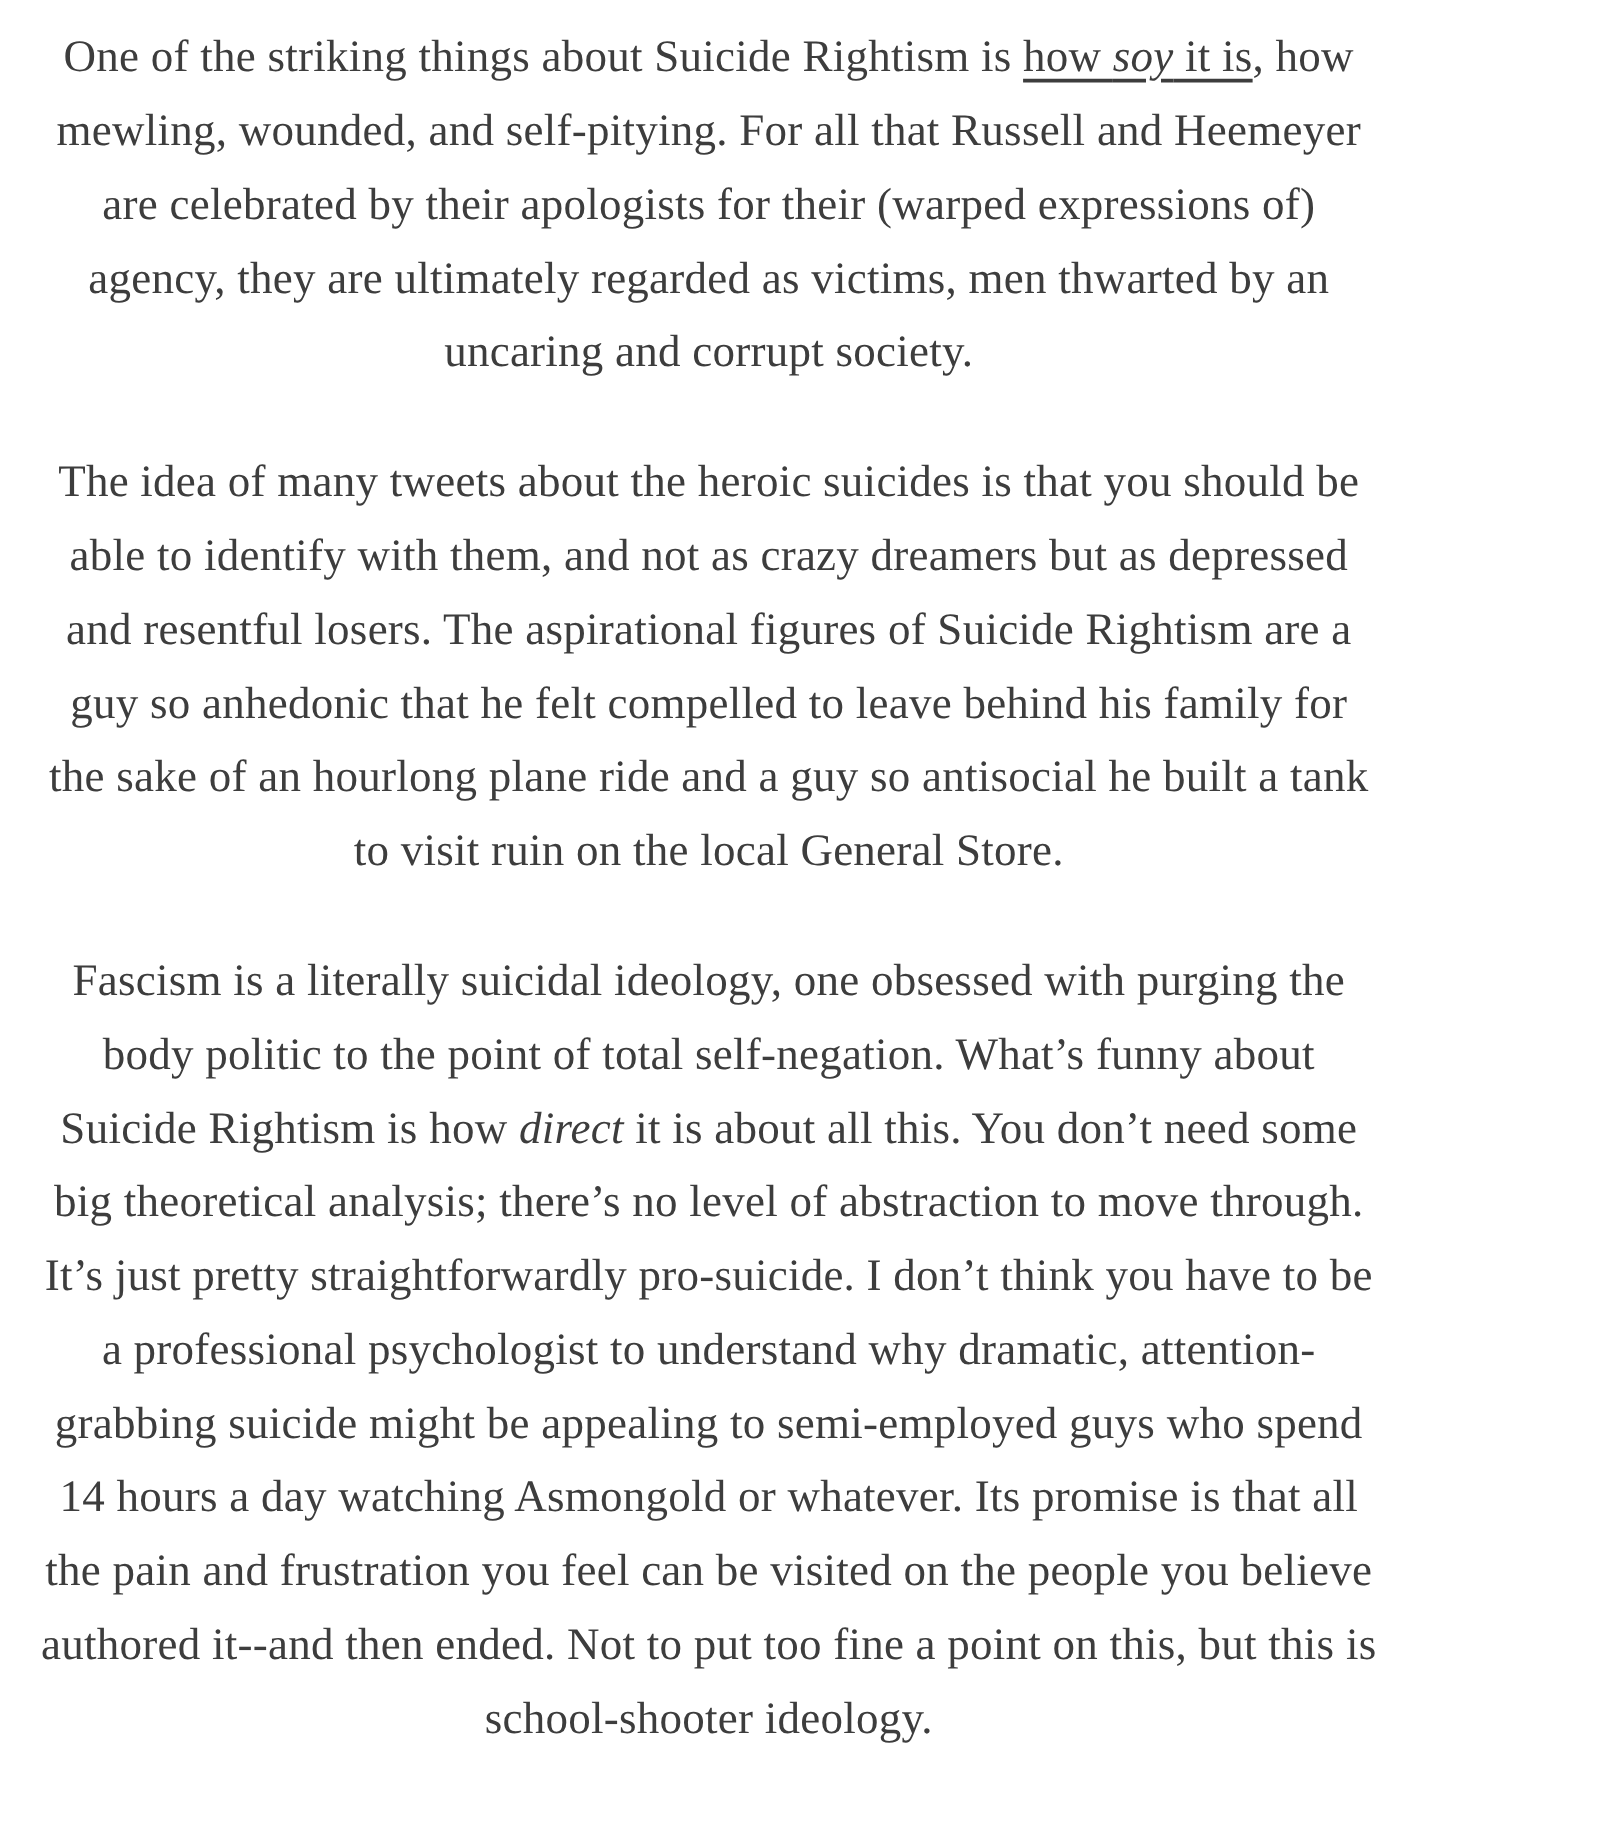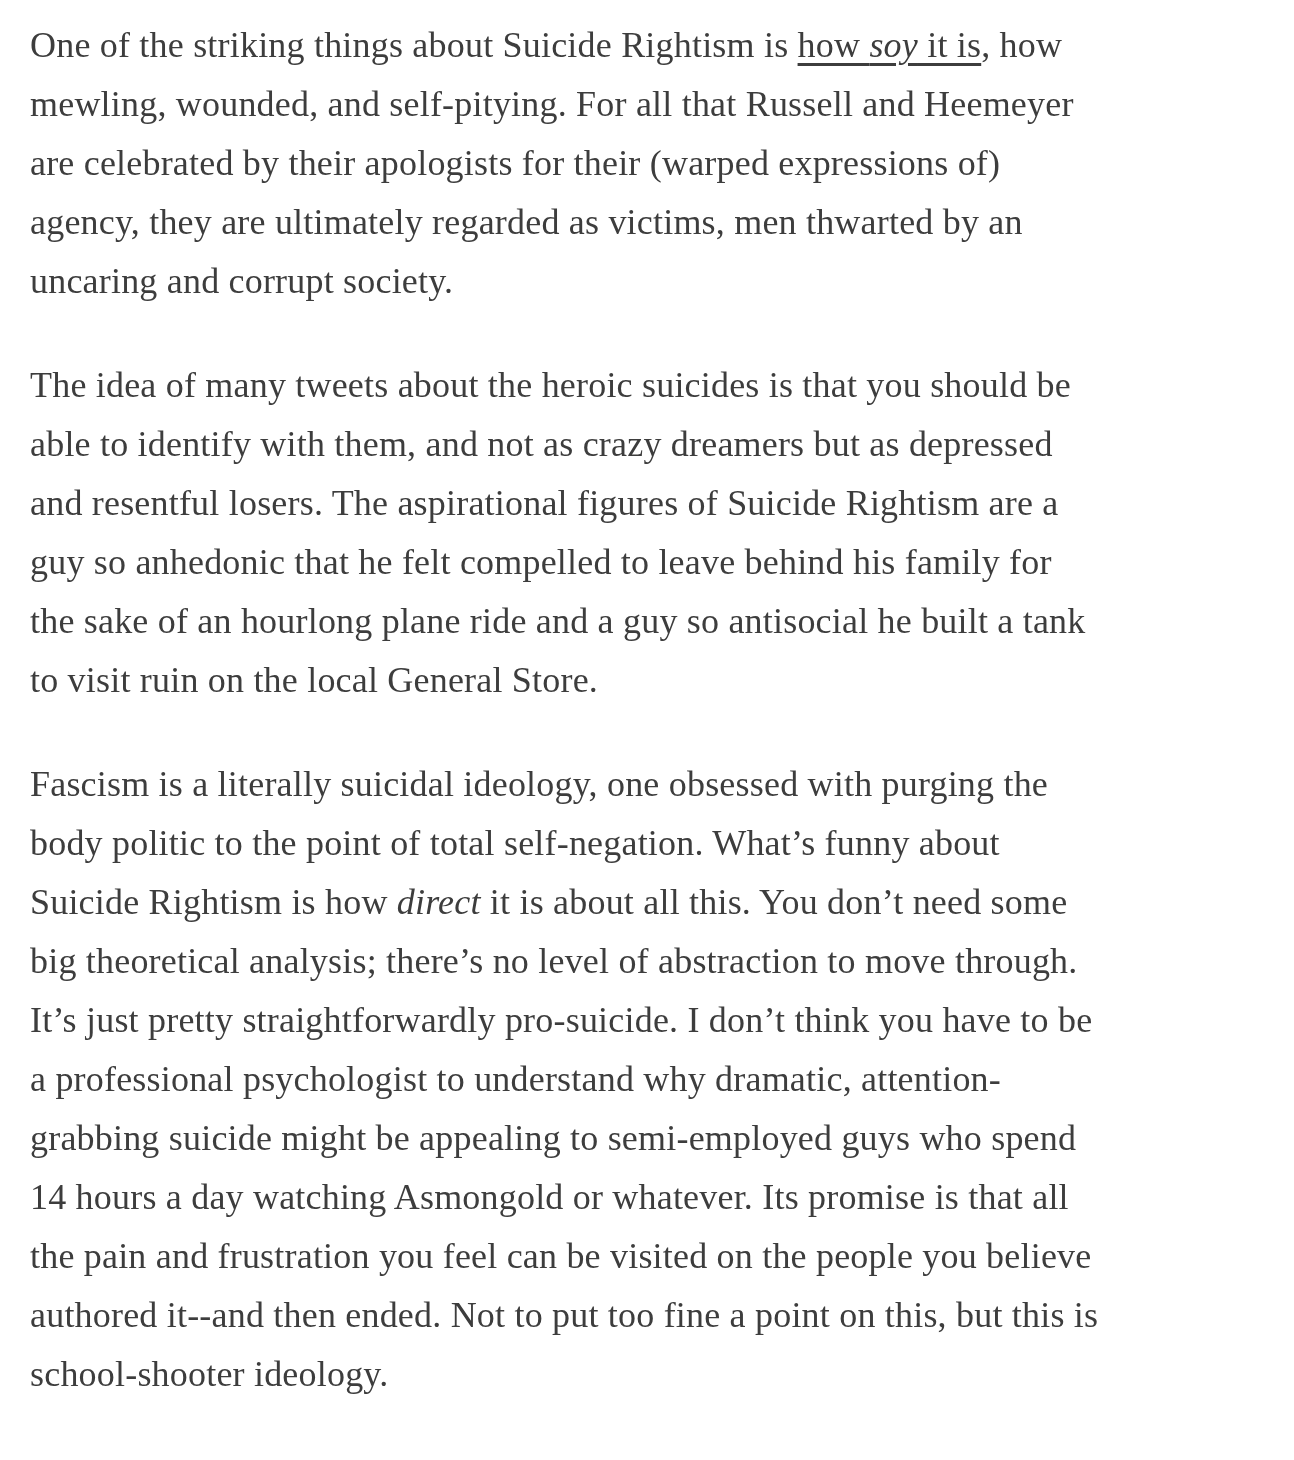--- a/index.html
+++ b/index.html
@@ -14,21 +14,21 @@
   }
   .article-body {
     box-sizing: border-box;
     width: 1166px;
     padding: 16px 62px 40px 30px;
     font-family: "Liberation Serif", "DejaVu Serif", serif;
     font-size: 36px;
     line-height: 59px;
     letter-spacing: 0.2px;
     color: #3d3d3d;
-    text-align: left;
+    text-align: center;
   }
   .article-body p {
     margin: 0 0 45px 0;
   }
   .article-body p:last-child {
     margin-bottom: 0;
   }
   .article-body a {
     color: inherit;
     text-decoration: underline;

